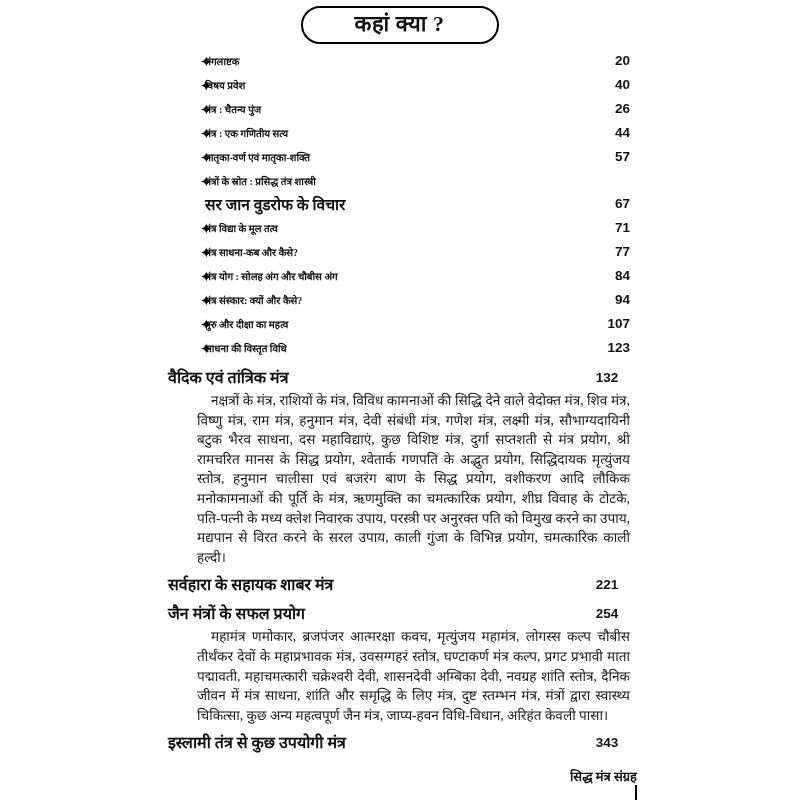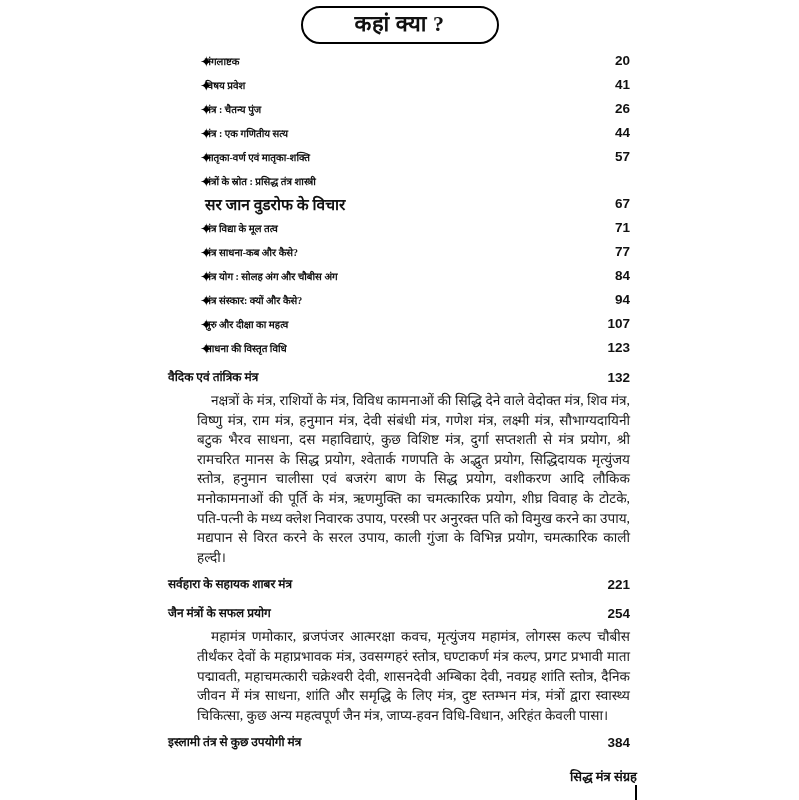--- a/index.html
+++ b/index.html
@@ -108,31 +108,31 @@
   .section-head {
     position: relative;
     display: block;
     padding-right: 58px;
     margin-top: 6px;
     margin-bottom: 2px;
     min-height: 23px;
   }
   .section-title {
     font-family: "Liberation Serif", "DejaVu Serif", serif;
-    font-size: 12px;
+    font-size: 16px;
     line-height: 23px;
     font-weight: bold;
     white-space: nowrap;
   }
   .section-page {
     position: absolute;
     right: 0;
     bottom: 0;
     width: 46px;
-    text-align: right;
+    text-align: center;
     font-family: "Liberation Sans", "DejaVu Sans", sans-serif;
     font-size: 13.5px;
     font-weight: bold;
     line-height: 23px;
   }
 
   
   .para {
     display: block;
     margin: 2px 0 6px 29px;
@@ -196,21 +196,21 @@
 
     <div class="row">
       <span class="bullet">✦</span>
       <span class="row-label">मंगलाष्टक</span>
       <span class="row-page">20</span>
     </div>
 
     <div class="row">
       <span class="bullet">✦</span>
       <span class="row-label">विषय प्रवेश</span>
-      <span class="row-page">41</span>
+      <span class="row-page">40</span>
     </div>
 
     <div class="row">
       <span class="bullet">✦</span>
       <span class="row-label">मंत्र : चैतन्य पुंज</span>
       <span class="row-page">26</span>
     </div>
 
     <div class="row">
       <span class="bullet">✦</span>
@@ -279,21 +279,21 @@
     </div>
 
     <div class="section-head">
       <span class="section-title">जैन मंत्रों के सफल प्रयोग</span>
       <span class="section-page">254</span>
     </div>
     <p class="para">महामंत्र णमोकार, ब्रजपंजर आत्मरक्षा कवच, मृत्युंजय महामंत्र, लोगस्स कल्प चौबीस तीर्थंकर देवों के महाप्रभावक मंत्र, उवसग्गहरं स्तोत्र, घण्टाकर्ण मंत्र कल्प, प्रगट प्रभावी माता पद्मावती, महाचमत्कारी चक्रेश्वरी देवी, शासनदेवी अम्बिका देवी, नवग्रह शांति स्तोत्र, दैनिक जीवन में मंत्र साधना, शांति और समृद्धि के लिए मंत्र, दुष्ट स्तम्भन मंत्र, मंत्रों द्वारा स्वास्थ्य चिकित्सा, कुछ अन्य महत्वपूर्ण जैन मंत्र, जाप्य-हवन विधि-विधान, अरिहंत केवली पासा।</p>
 
     <div class="section-head">
       <span class="section-title">इस्लामी तंत्र से कुछ उपयोगी मंत्र</span>
-      <span class="section-page">384</span>
+      <span class="section-page">343</span>
     </div>
 
 
   </div>
 
   <div class="footer">
     <span class="footer-title">सिद्ध मंत्र संग्रह</span>
     <span class="footer-divider"></span>
     <span class="footer-page">19</span>
   </div>

